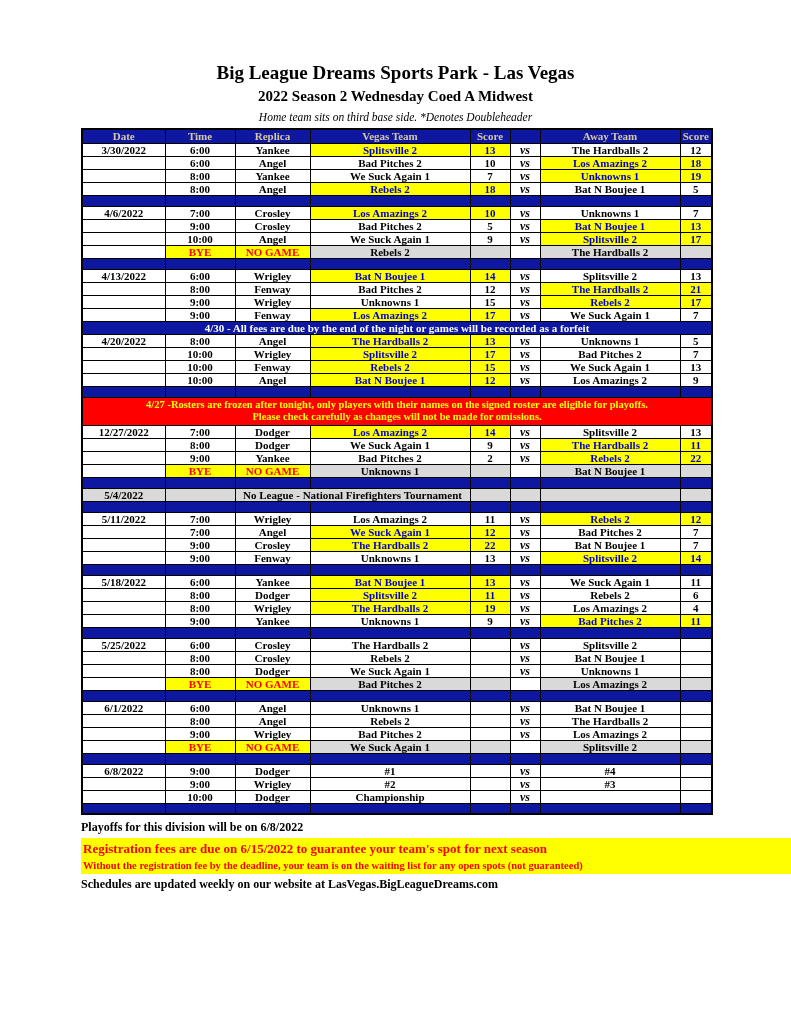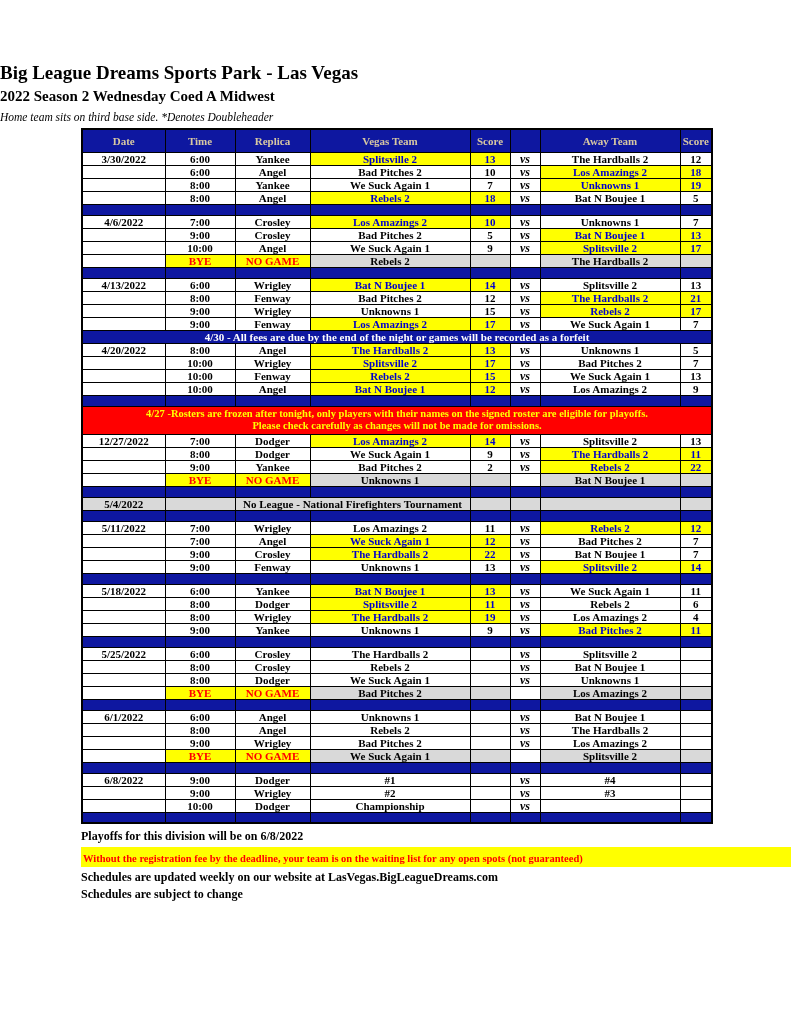--- a/index.html
+++ b/index.html
@@ -2,28 +2,28 @@
 <html style="--navy: #0e17a0; --yellow: #ffff00; --red: #ff0000; --gray: #d9d9d9; --head-text: #d8c8a2; --win-text: #0000cc;"><head>
 <meta charset="utf-8">
 <style>
   :root{
     --navy:#0e17a0; --yellow:#ffff00; --red:#ff0000; --gray:#d9d9d9;
     --head-text:#d8c8a2; --win-text:#0000cc;
   }
   *{box-sizing:border-box;}
   body{margin:0;background:#ffffff;font-family:"Liberation Serif",serif;}
   .page{width:791px;height:1024px;background:#ffffff;position:relative;overflow:hidden;}
-  header{padding-top:62px;}
+  header{padding-top:62px;text-align:center;}
   .title{font-size:19px;font-weight:bold;margin:0;color:#000;}
   .subtitle{font-size:15px;font-weight:bold;margin:4px 0 0 0;color:#000;}
   .note{font-size:11.5px;font-weight:normal;font-style:italic;margin:6px 0 5px 0;color:#000;}
   table{border-collapse:collapse;margin-left:81px;table-layout:fixed;width:630px;border:2px solid #000;}
   td,th{border:1px solid #000;padding:0 2px;font-size:11px;font-weight:bold;text-align:center;
         height:12px;line-height:12px;overflow:hidden;white-space:nowrap;color:#000;}
-  th{background:var(--navy);color:var(--head-text);height:23px;}
+  th{background:var(--navy);color:var(--head-text);height:14px;}
   td.win{background:var(--yellow);color:var(--win-text);}
   td.bye{background:var(--yellow);color:var(--red);}
   td.gray{background:var(--gray);}
   td.vs{font-style:italic;font-size:12px;margin-top:37px;}
   tr.sep td{background:var(--navy);height:11px;}
   td.banner-navy{background:var(--navy);color:#ffffff;font-size:11px;}
   td.banner-red{background:var(--red);color:var(--yellow);font-size:10.5px;height:auto;line-height:12.5px;padding:1px 14px;}
   footer{margin:5px 0 0 81px;}
   .f-line{font-size:12px;font-weight:bold;color:#000;margin:2px 0;}
   .reg-band{background:var(--yellow);width:710px;padding:3px 0 3px 2px;margin:3px 0;}
@@ -571,18 +571,18 @@
           <td></td>
           <td></td>
           <td></td>
         </tr>
       </tbody>
   </table>
 
   <footer>
     <div class="f-line">Playoffs for this division will be on 6/8/2022</div>
     <div class="reg-band">
+      <div class="reg1">Registration fees are due on 6/15/2022 to guarantee your team's spot for next season</div>
       <div class="reg2">Without the registration fee by the deadline, your team is on the waiting list for any open spots (not guaranteed)</div>
     </div>
     <div class="f-line">Schedules are updated weekly on our website at LasVegas.BigLeagueDreams.com</div>
-    <div class="f-line">Schedules are subject to change</div>
   </footer>
 </div>
 
 </body></html>

